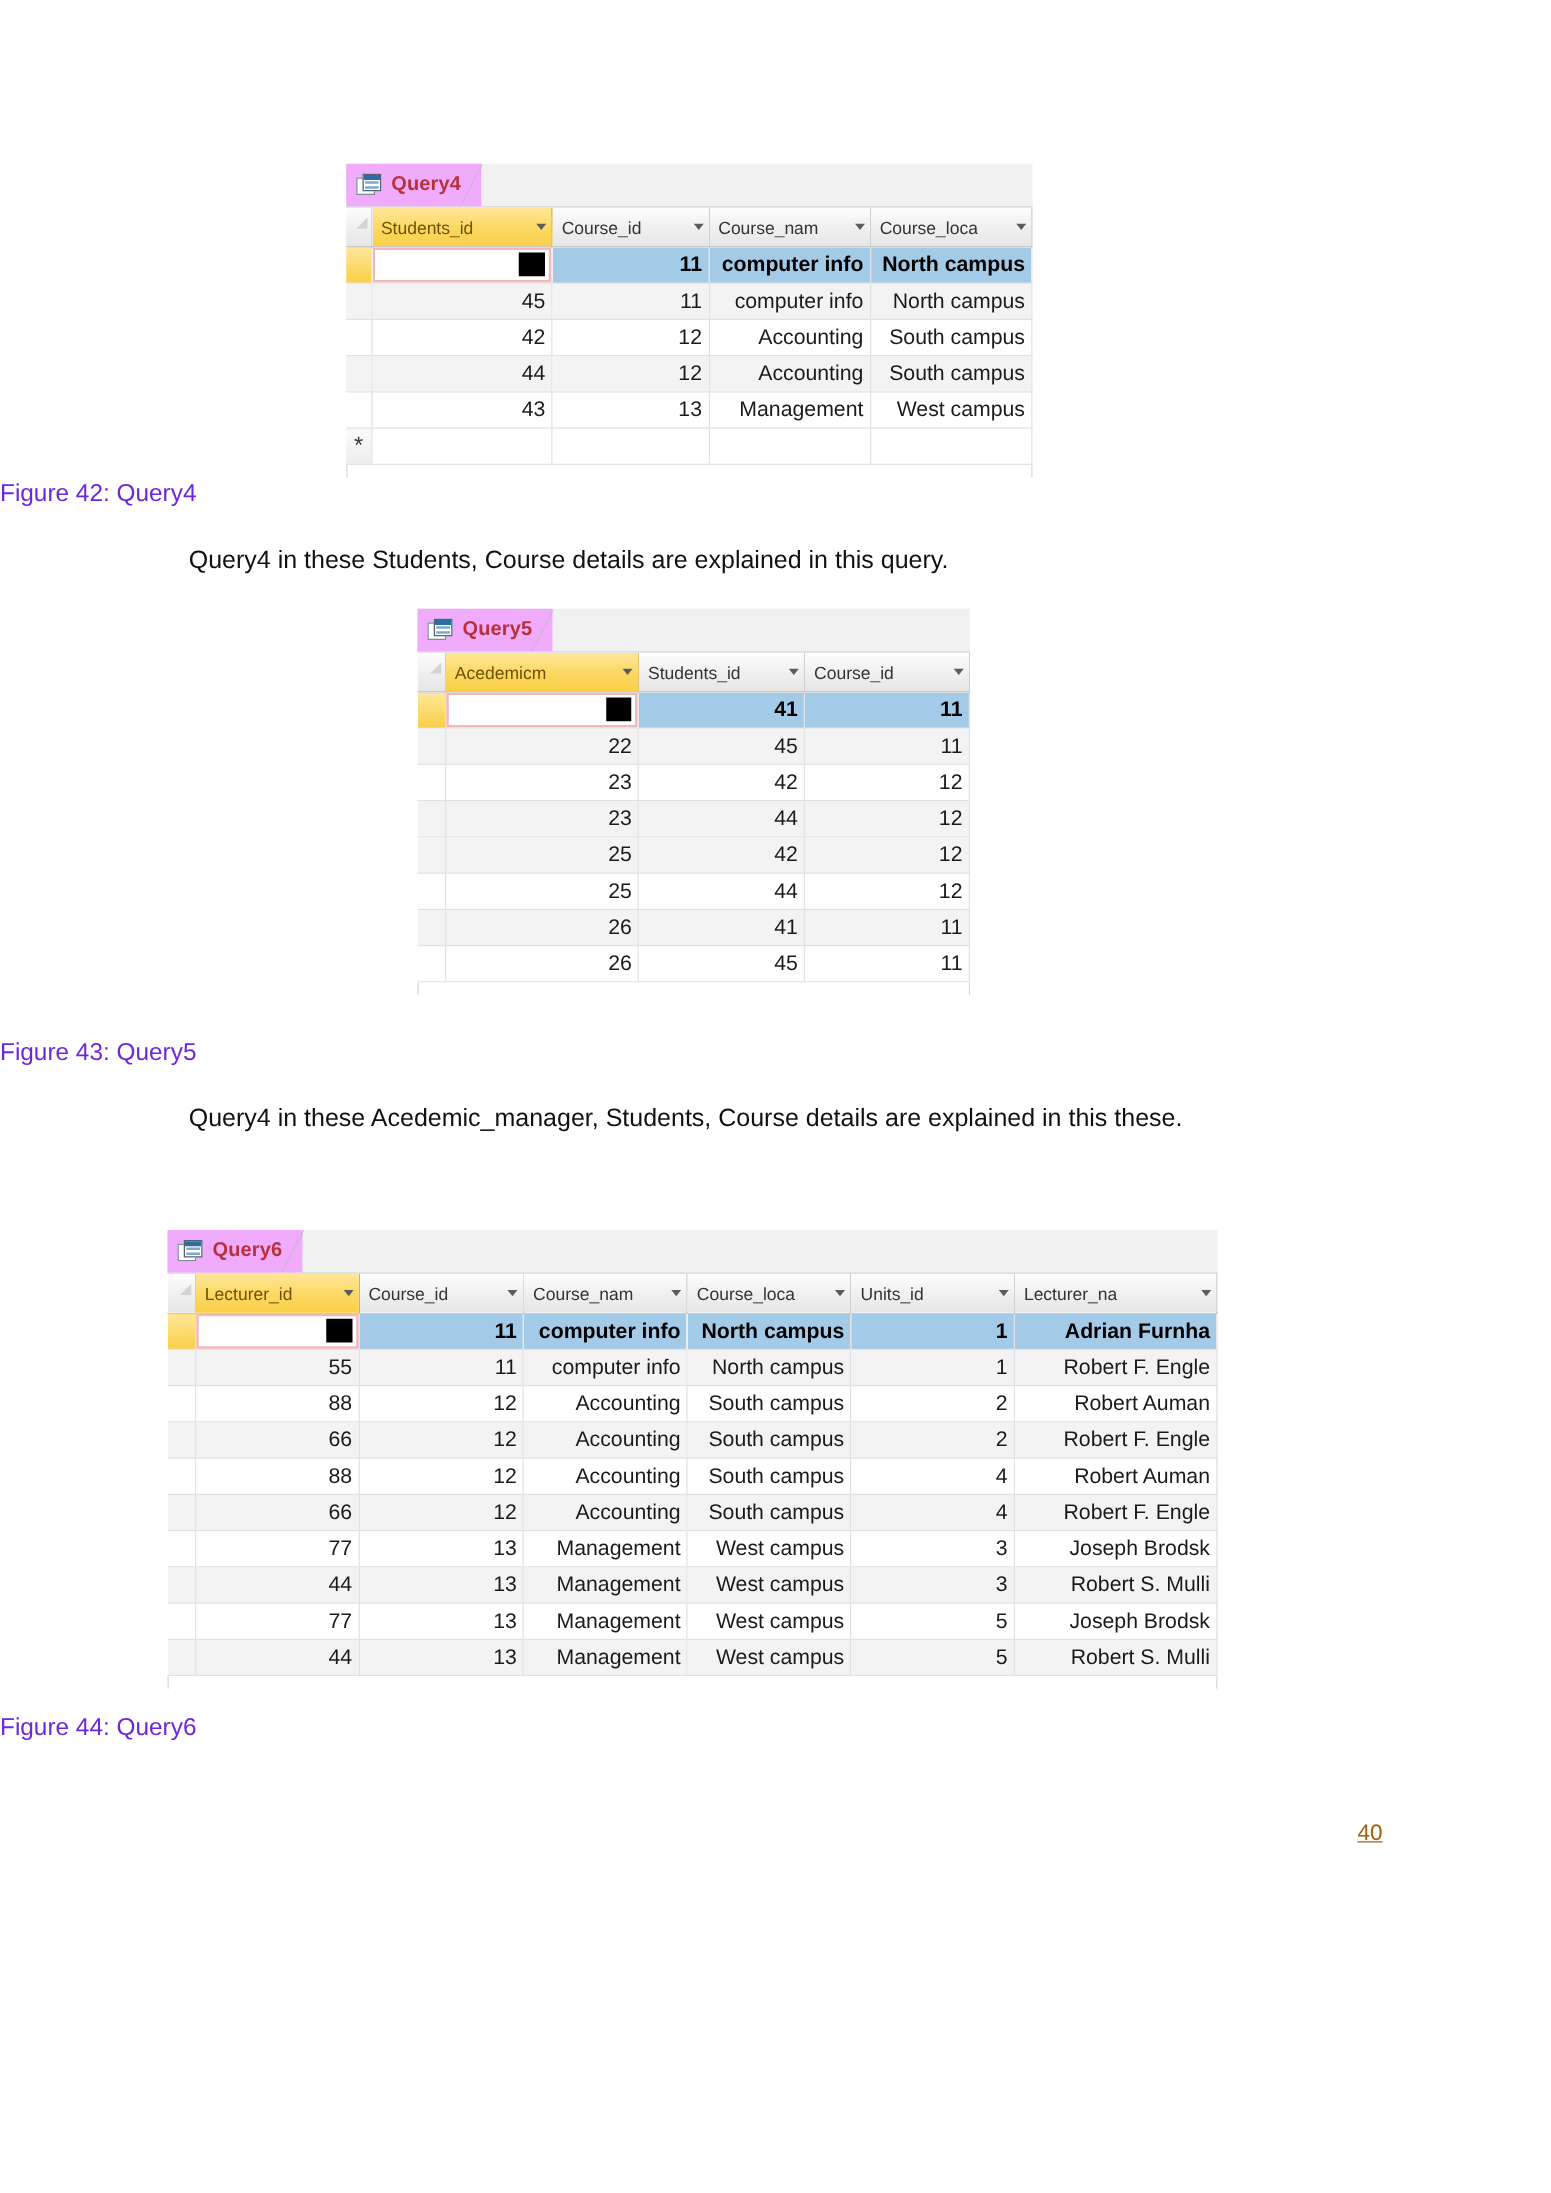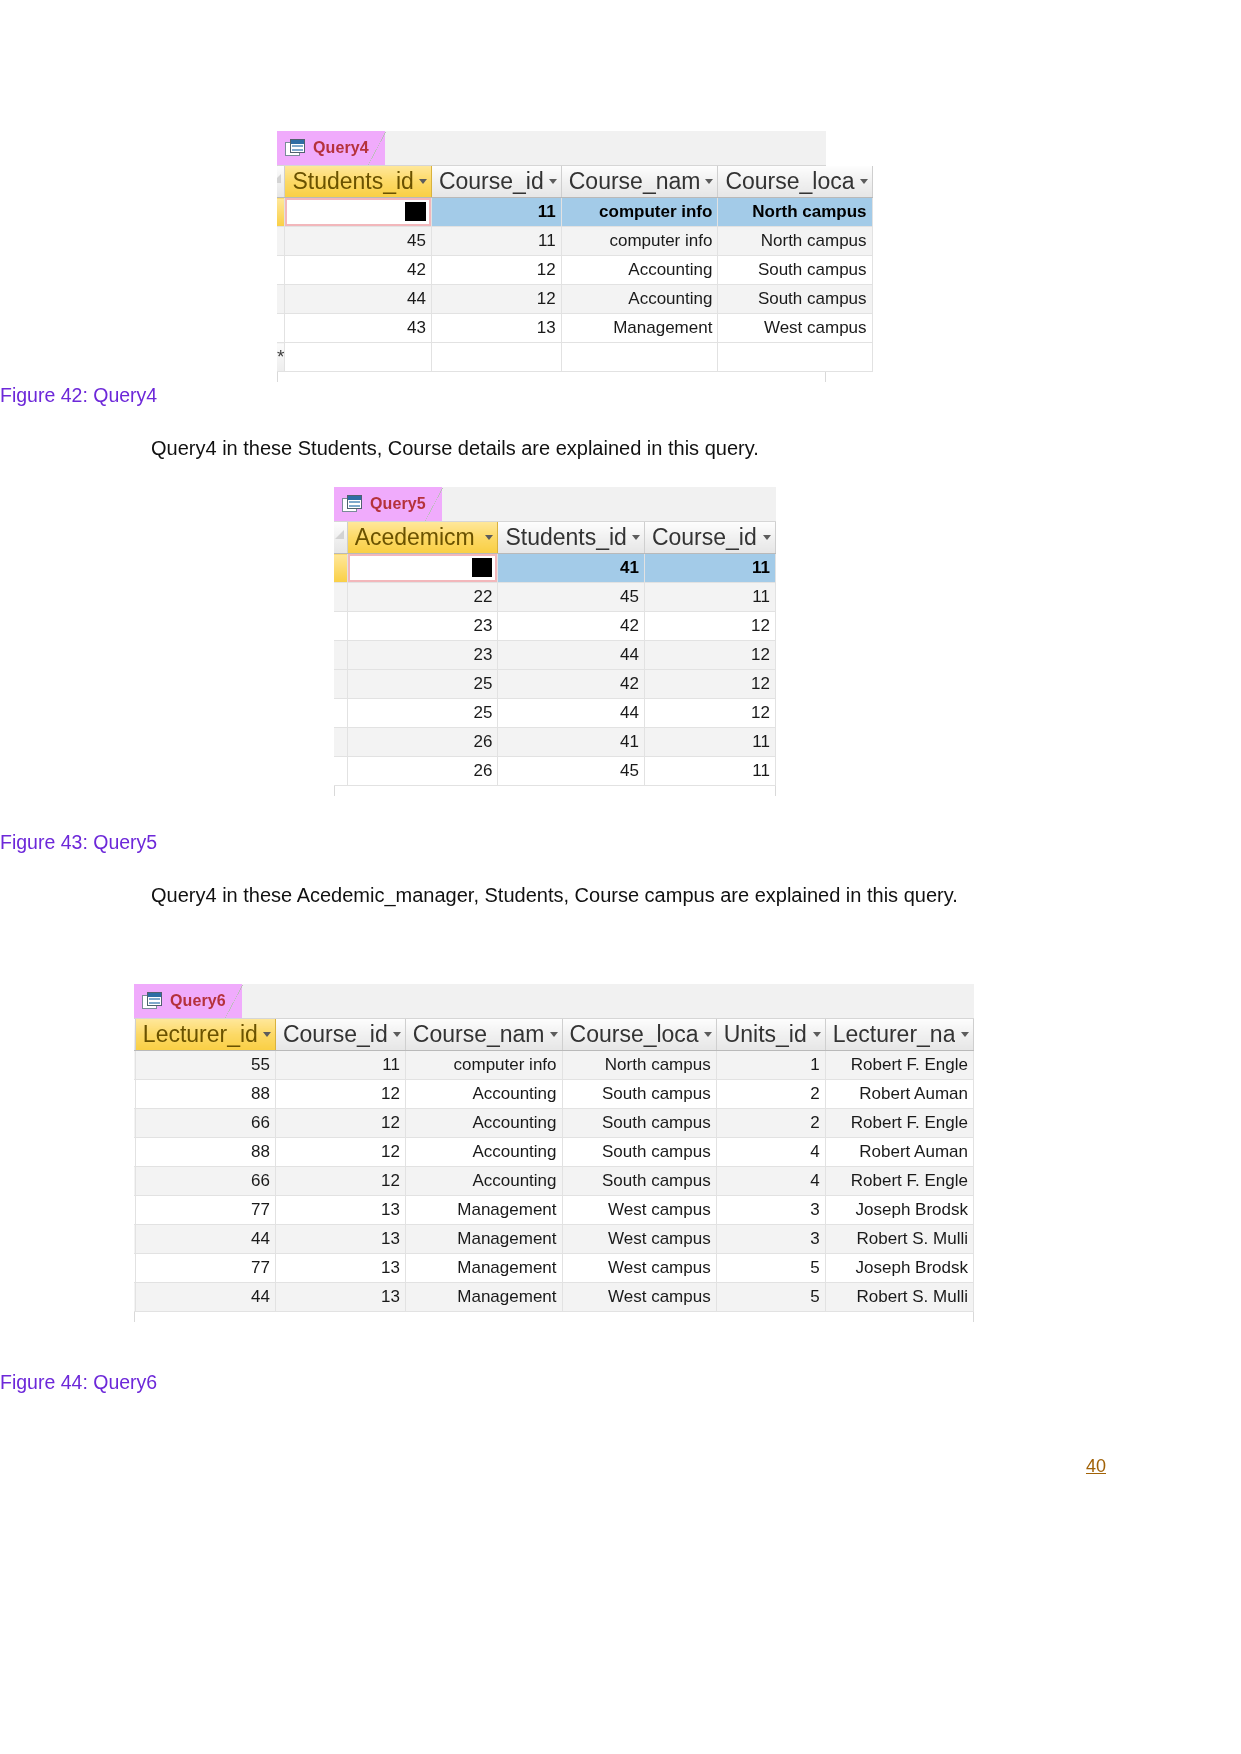--- a/index.html
+++ b/index.html
@@ -78,21 +78,21 @@
     white-space:nowrap;
     overflow:hidden;
   }
   
   tr.hdr th{
     height:31px;
     background:linear-gradient(to bottom,#fdfdfd 0%,#f0f0f0 52%,#e6e6e6 100%);
     border-right:1px solid #cfcfcf;
     border-bottom:1px solid #b9b9b9;
     color:#333;
-    font-size:23px;
+    font-size:14px;
     position:relative;
     vertical-align:middle;
   }
   tr.hdr th .hcell{
     display:flex;align-items:center;justify-content:space-between;
     padding:0 4px 0 7px;
     height:31px;
   }
   tr.hdr th .htext{
     overflow:hidden;text-overflow:clip;white-space:nowrap;
@@ -481,21 +481,21 @@
             <div class="c">11</div>
           </td>
         </tr>
       </tbody>
   </table>
   <div class="ds-foot"></div>
 </div>
 
 <div class="fig-caption" style="top:831px;left:0;">Figure 43: Query5</div>
 
-<div class="para" style="top:884px;left:135px;">Query4 in these Acedemic_manager, Students, Course campus are explained in this query.</div>
+<div class="para" style="top:884px;left:135px;">Query4 in these Acedemic_manager, Students, Course details are explained in this these.</div>
 
 <div class="ds" id="fig44" style="left:134px;top:984px;width:840px;">
   <div class="ds-tabbar">
     <div class="ds-tab">
       <span class="qicon">
           <i class="b"></i>
           <i class="f"></i>
         </span>
       <span class="tabname">Query6</span>
     </div>
@@ -545,20 +545,41 @@
           </th>
           <th class="hdr-cell">
             <div class="hcell">
               <span class="htext">Lecturer_na</span>
               <span class="caret"></span>
             </div>
           </th>
         </tr>
     </thead>
     <tbody>
+        <tr class="row sel odd">
+          <td class="selcol cur"></td>
+          <td class="num curcell">
+            <div class="c"><span class="sel-text">99</span></div>
+          </td>
+          <td class="num">
+            <div class="c">11</div>
+          </td>
+          <td class="txt">
+            <div class="c">computer info</div>
+          </td>
+          <td class="txt">
+            <div class="c">North campus</div>
+          </td>
+          <td class="num">
+            <div class="c">1</div>
+          </td>
+          <td class="txt">
+            <div class="c">Adrian Furnha</div>
+          </td>
+        </tr>
         <tr class="row even">
           <td class="selcol"></td>
           <td class="num">
             <div class="c">55</div>
           </td>
           <td class="num">
             <div class="c">11</div>
           </td>
           <td class="txt">
             <div class="c">computer info</div>

